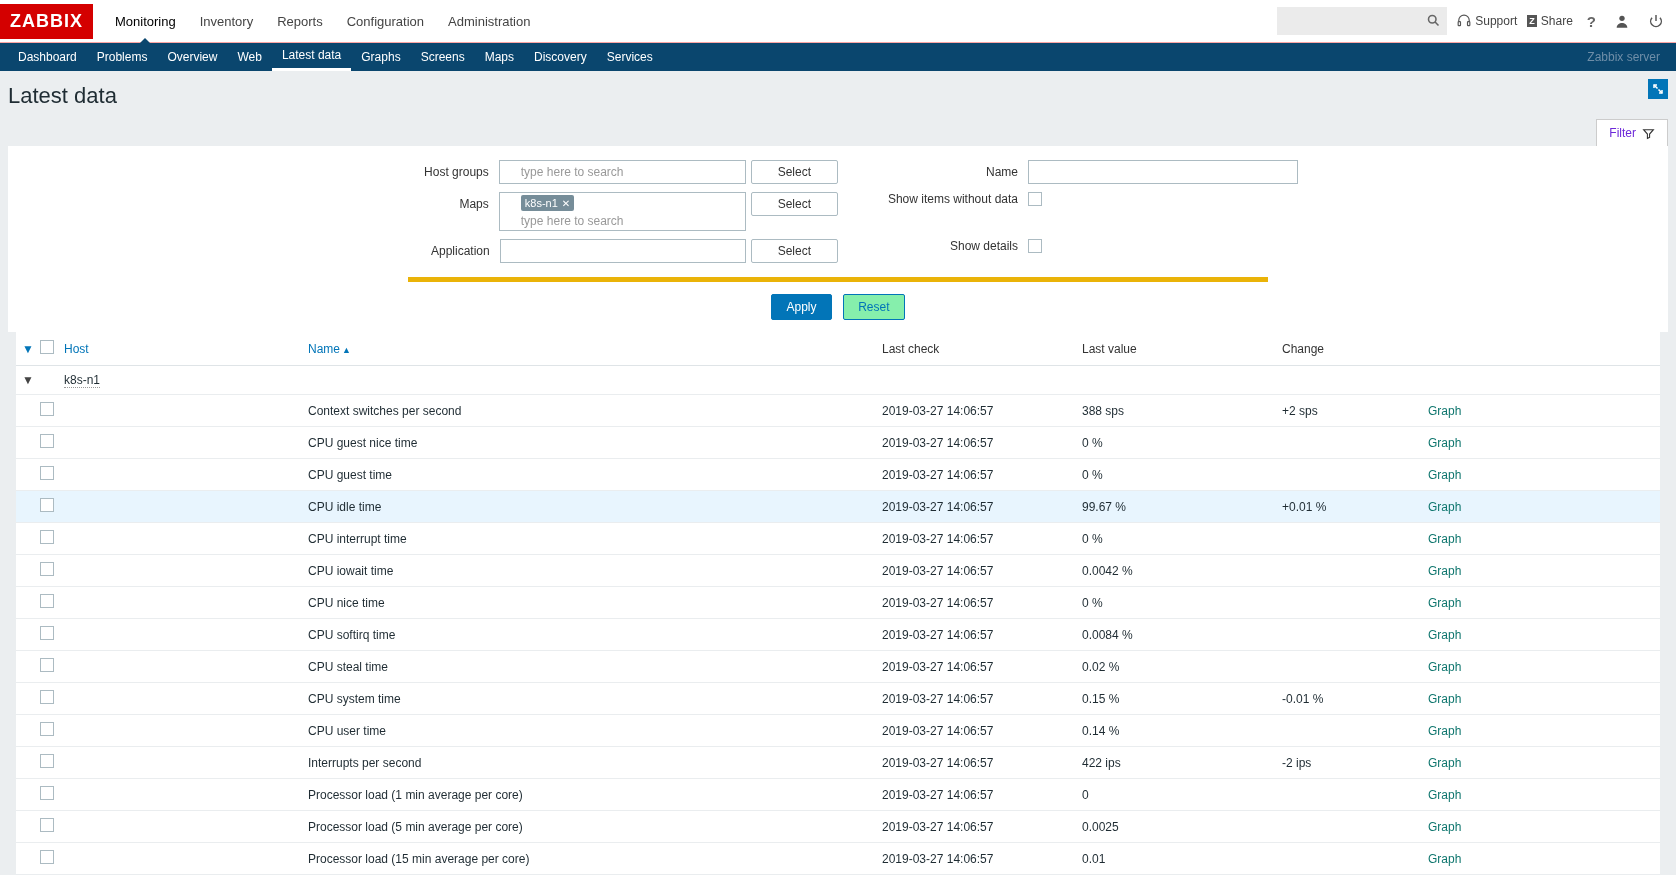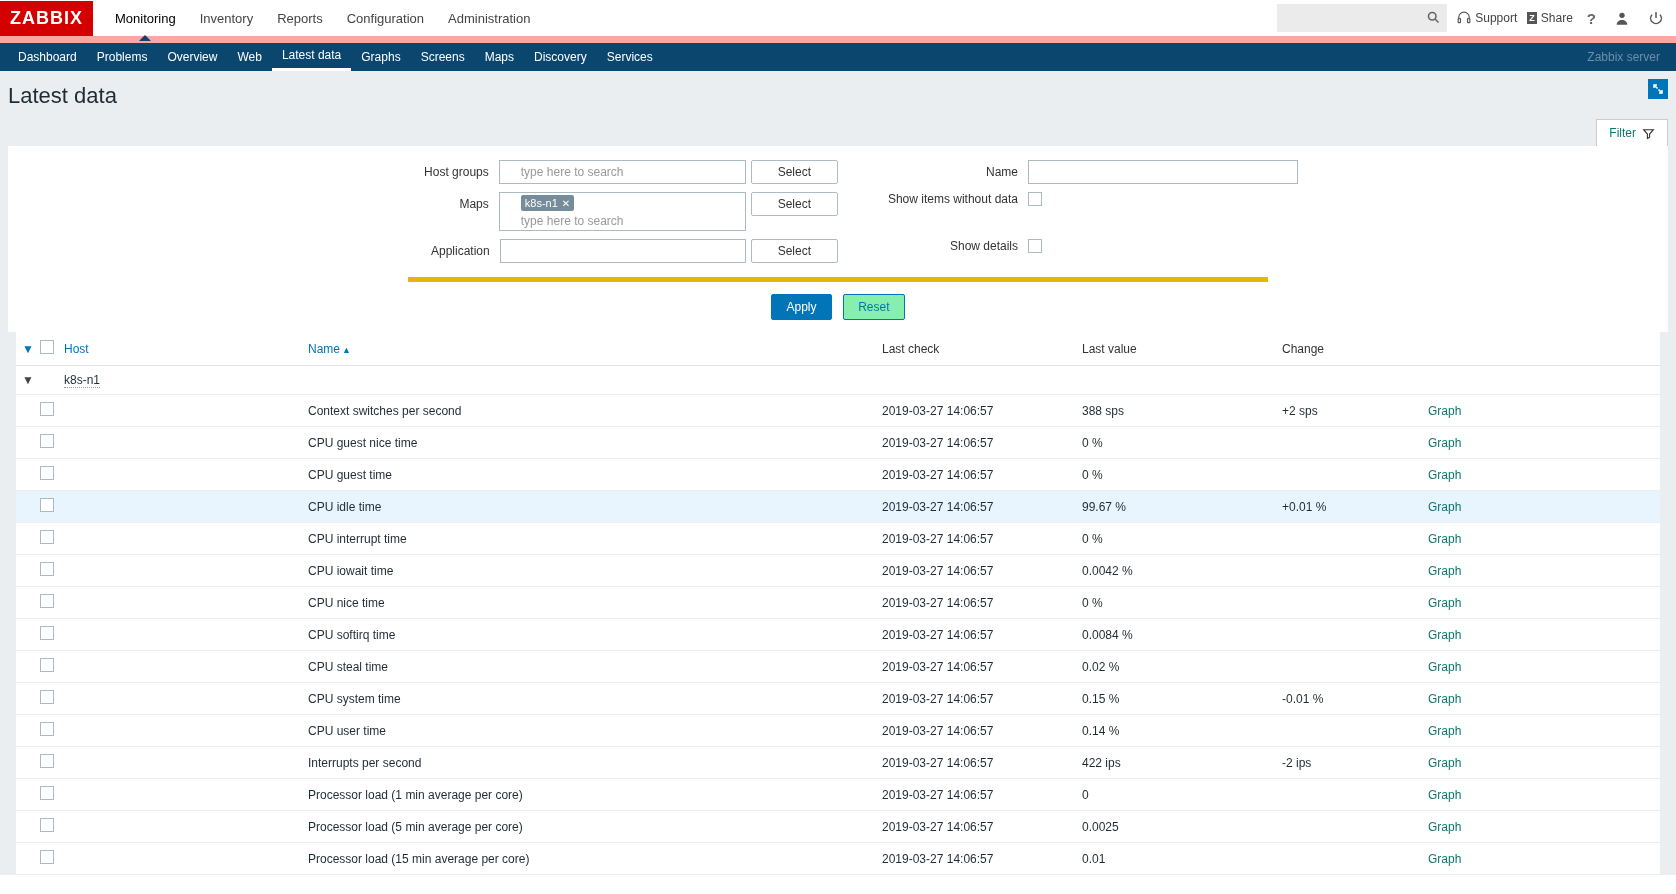--- a/index.html
+++ b/index.html
@@ -1,20 +1,20 @@
 <!DOCTYPE html>
 <html><head>
 <meta charset="utf-8">
 <style>
   * { box-sizing: border-box; margin: 0; padding: 0; }
   body { font-family: Arial, Helvetica, sans-serif; font-size: 13px; color: #1f2c33; background: #fff; }
   a { text-decoration: none; }
   
   
-  .topnav { display: flex; align-items: center; background: #fff; height: 43px; padding: 0 8px 0 0; border-bottom: 7px solid #fca5a5; }
+  .topnav { display: flex; align-items: center; background: #fff; height: 43px; padding: 0 8px 0 0; border-bottom: 1px solid #fca5a5; }
   .logo { background: #d40000; color: #fff; font-weight: bold; font-size: 18px; padding: 7px 10px; letter-spacing: 1px; font-family: Arial; }
   .topnav-items { display: flex; margin-left: 10px; }
   .topnav-item { padding: 0 12px; line-height: 43px; color: #444; cursor: pointer; font-size: 13px; position: relative; }
   .topnav-item.active { color: #000; font-weight: normal; }
   .topnav-item.active::after { content: ''; position: absolute; bottom: -1px; left: 50%; transform: translateX(-50%); width: 0; height: 0; border-left: 6px solid transparent; border-right: 6px solid transparent; border-bottom: 6px solid #0a466e; }
   .topnav-right { margin-left: auto; display: flex; align-items: center; gap: 10px; }
   .search-box { background: #ebebeb; border: none; width: 170px; height: 28px; padding: 0 26px 0 8px; position: relative; }
   .search-wrap { position: relative; }
   .search-icon { position: absolute; right: 6px; top: 6px; color: #666; }
   .top-link { color: #444; display: flex; align-items: center; gap: 4px; font-size: 12px; }
@@ -26,21 +26,21 @@
   .subnav-item.active { background: #0a466e; border-bottom: 3px solid #fff; line-height: 25px; font-weight: normal; }
   .subnav-right { margin-left: auto; color: #6f8ea8; font-size: 12px; padding-right: 8px; }
   
   
   .page-header-wrap { background: #ebeef0; padding: 8px 8px 0 8px; position: relative; }
   .page-title { font-size: 22px; font-weight: normal; padding: 4px 0 4px 0; color: #1f2c33;}
   .fullscreen-btn { position: absolute; right: 8px; top: 8px; width: 20px; height: 20px; background: #0275b8; color:#fff; display:flex; align-items:center; justify-content:center; cursor:pointer;}
   
   
   .filter-tabs { display: flex; justify-content: flex-end; margin-top: 6px; }
-  .filter-tab { background: #fff; padding: 6px 12px; font-size: 12px; color: #0f766e; display: flex; align-items: center; gap: 6px; border: 1px solid #ccc; border-bottom: none; cursor:pointer;}
+  .filter-tab { background: #fff; padding: 6px 12px; font-size: 12px; color: #6d28d9; display: flex; align-items: center; gap: 6px; border: 1px solid #ccc; border-bottom: none; cursor:pointer;}
   .filter-body { background: #fff; margin: 0 0 0 0; padding: 14px 0 12px 0; display: flex; justify-content: center;}
   .filter-inner { width: 860px; border-bottom: 5px solid #eab308; padding-bottom: 14px;}
   .filter-row { display: flex; align-items: flex-start; margin-bottom: 8px; }
   .filter-col-left { width: 430px; display: flex; align-items: flex-start; }
   .filter-col-right { flex: 1; display: flex; align-items: center; }
   .filter-label { width: 100px; text-align: right; padding-right: 10px; color: #333; font-size: 12px; padding-top: 5px;}
   .filter-label-r { width: 190px; text-align: right; padding-right: 10px; color: #333; font-size: 12px;}
   .multiselect { border: 1px solid #acbbc2; width: 270px; min-height: 24px; padding: 2px 21px; display: flex; flex-wrap: wrap; align-items: center; gap: 3px;}
   .multiselect input { border: none; outline: none; font-size: 12px; flex: 1; min-width: 100px; height: 18px;}
   .multiselect input::placeholder { color: #999; }

